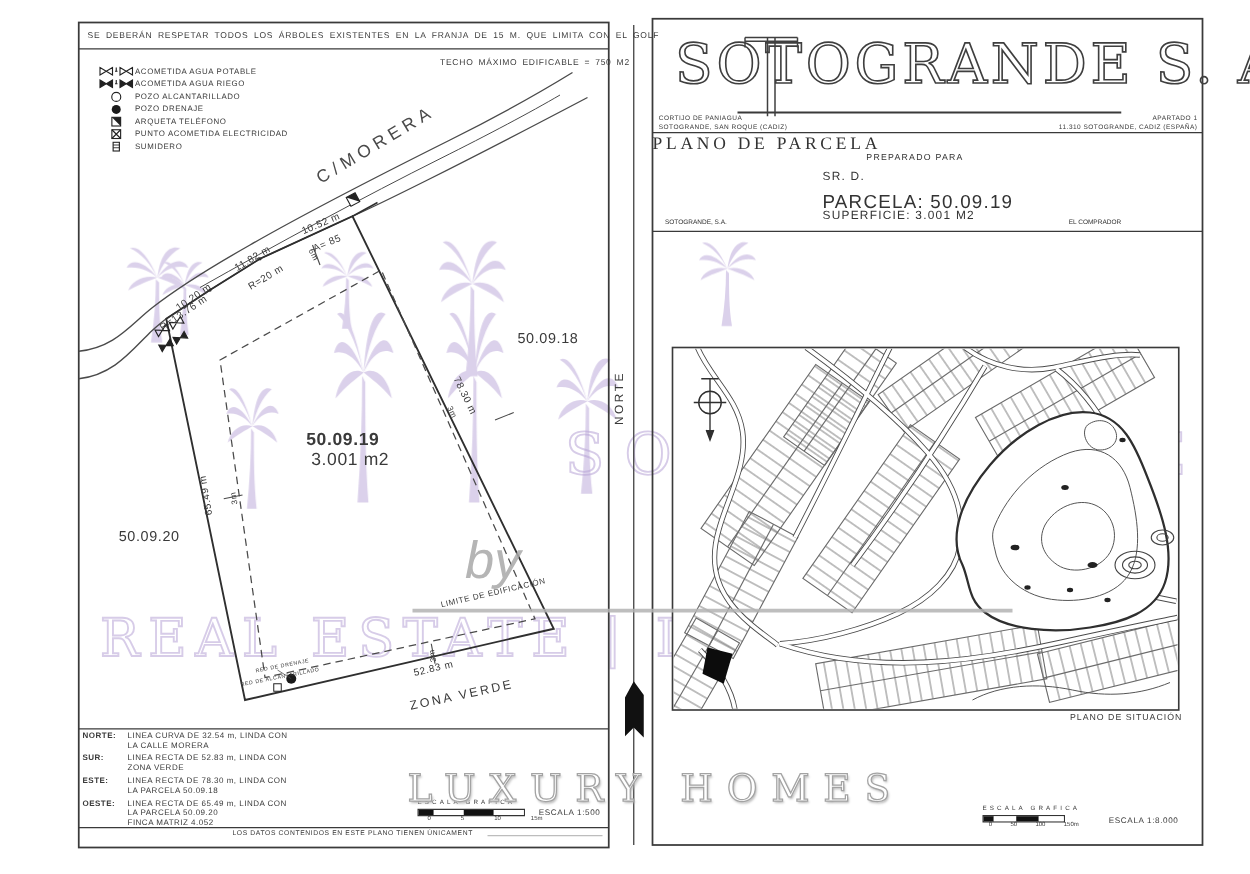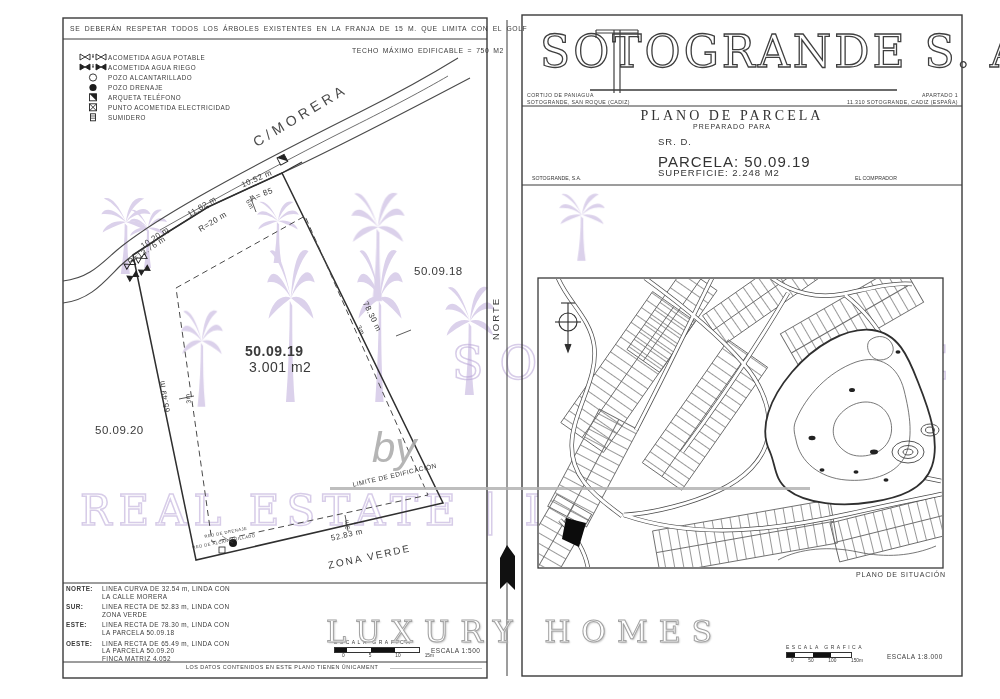--- a/index.html
+++ b/index.html
@@ -404,25 +404,25 @@
     <div class="logo">SOTOGRANDE  S. A.</div>
     <div class="addr" style="left:527px;top:92px;">
       <span>CORTIJO DE PANIAGUA</span><br>
       <span>SOTOGRANDE, SAN ROQUE (CADIZ)</span>
     </div>
     <div class="addr" style="right:42px;top:92px;text-align:right;">
       <span>APARTADO 1</span><br>
       <span>11.310 SOTOGRANDE, CADIZ (ESPAÑA)</span>
     </div>
 
-    <div class="tb" style="left:522px;top:108px;width:420px;text-align:center;font-size:14px;letter-spacing:3px;font-family:'Liberation Serif',serif;">PLANO DE PARCELA</div>
+    <div class="tb" style="left:522px;top:108px;width:420px;text-align:left;font-size:14px;letter-spacing:3px;font-family:'Liberation Serif',serif;">PLANO DE PARCELA</div>
     <div class="tb" style="left:522px;top:123px;width:420px;text-align:center;font-size:7px;letter-spacing:1px;">PREPARADO PARA</div>
     <div class="tb" style="left:658px;top:136px;font-size:9.5px;letter-spacing:1px;">SR. D.</div>
     <div class="tb" style="left:658px;top:153px;font-size:15px;letter-spacing:1px;">PARCELA:  50.09.19</div>
-    <div class="tb" style="left:658px;top:167px;font-size:9.5px;letter-spacing:1px;">SUPERFICIE:  2.248 M2</div>
+    <div class="tb" style="left:658px;top:167px;font-size:9.5px;letter-spacing:1px;">SUPERFICIE:  3.001 M2</div>
     <div class="tb" style="left:532px;top:175px;font-size:5.2px;">SOTOGRANDE, S.A.</div>
     <div class="tb" style="left:855px;top:175px;font-size:5.2px;">EL COMPRADOR</div>
 
     <span class="dl" style="left:856px;top:571px;font-size:7px;letter-spacing:.8px;">PLANO DE SITUACIÓN</span>
     <div style="position:absolute;left:786px;top:644px;">
       <div class="sc-title">ESCALA GRAFICA</div>
       <div class="sc-bar" style="width:64px;margin-top:2px;">
         <i style="width:8px;background:#111"></i>
           <i style="width:18px;background:#fff"></i>
         <i style="width:18px;background:#111"></i>

